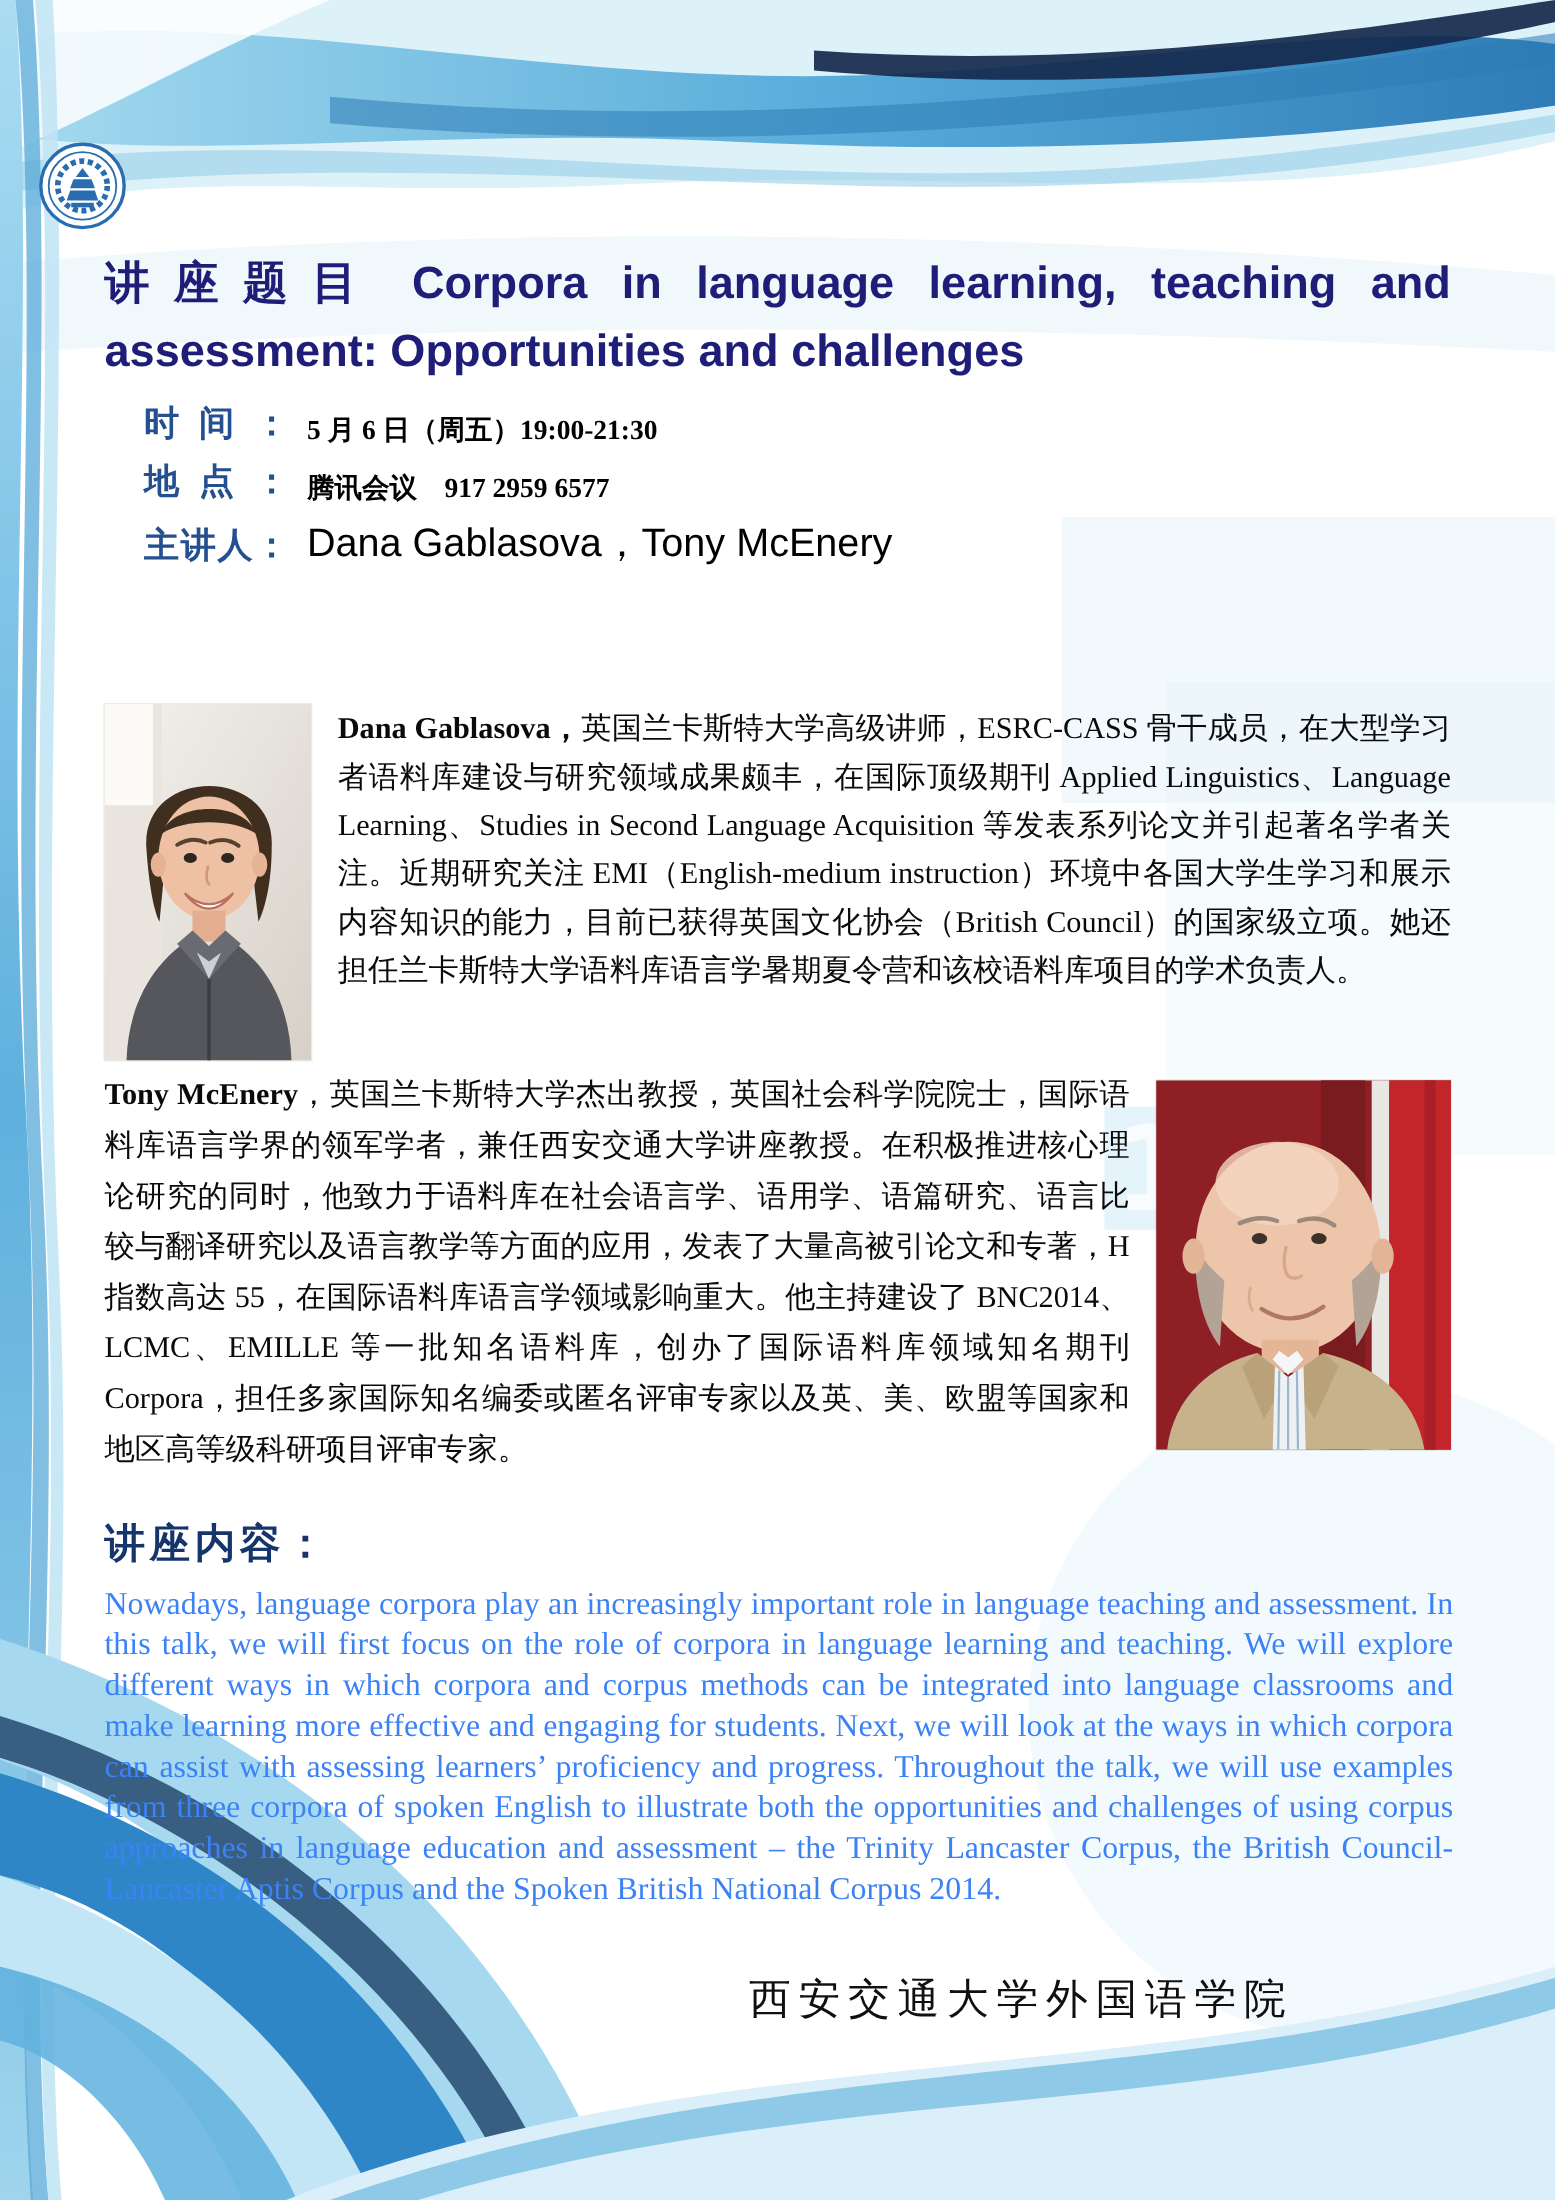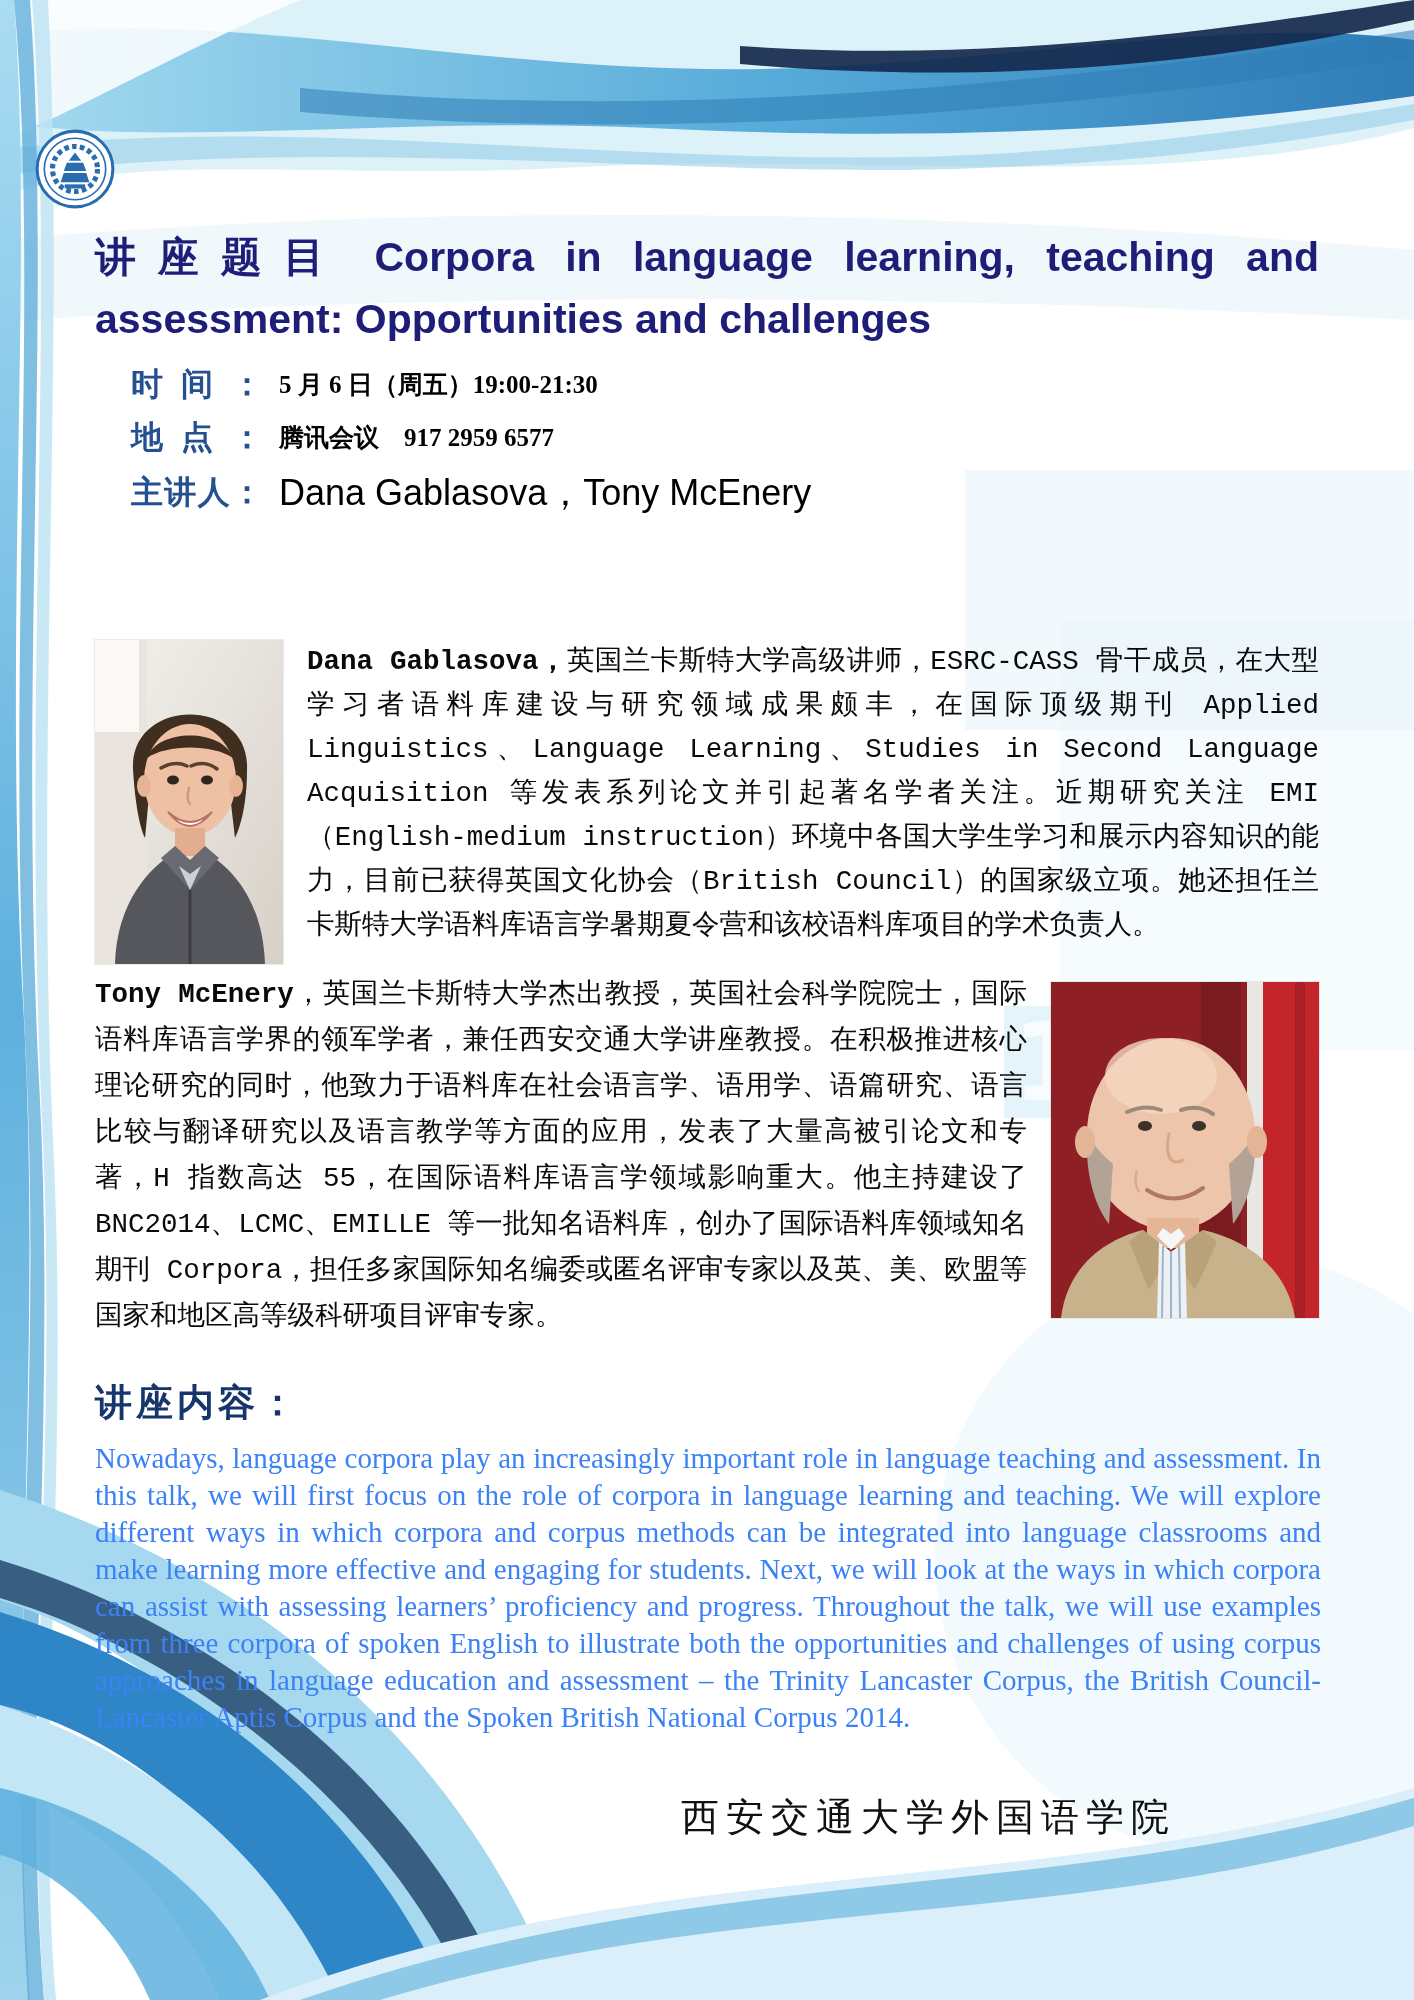--- a/index.html
+++ b/index.html
@@ -17,34 +17,34 @@
   .forum-session{font-size:33px;font-weight:500;margin-left:12px;}
   .forum-series{font-size:33px;font-weight:500;margin-left:20px;}
   .hdr-en{font-family:"Liberation Sans","DejaVu Sans",sans-serif;font-size:26px;color:#161616;margin-top:3px;letter-spacing:.3px;}
 
   
   .title-block{position:absolute;left:95px;top:226px;width:1224px;}
   .lecture-title{margin:0;font-family:"Liberation Sans","DejaVu Sans",sans-serif;font-weight:700;
                  font-size:41px;line-height:1.52;color:#1e1e78;text-align:justify;}
   .title-label{margin-right:28px;letter-spacing:2px;}
   .info-rows{margin-top:12px;padding-left:36px;}
-  .info-row{display:flex;align-items:center;margin-bottom:9px;}
+  .info-row{display:flex;align-items:flex-end;margin-bottom:9px;}
   .info-label{flex:none;width:132px;font-family:"DejaVu Serif","Liberation Serif",serif;font-weight:700;
               font-size:32px;color:#24508f;text-align:justify;text-align-last:justify;}
   .info-value{margin-left:16px;font-size:25px;color:#000;font-weight:600;}
   .value-sans{font-family:"Liberation Sans","DejaVu Sans",sans-serif;font-weight:400;font-size:36px;}
 
   
   .speaker{position:absolute;left:95px;width:1224px;display:flex;}
   .speaker-dana{top:640px;}
   .speaker-tony{top:972px;}
   .photo{flex:none;box-shadow:0 0 0 1px rgba(0,0,0,.08);}
   .photo-dana{width:188px;height:324px;margin-right:24px;}
   .photo-tony{width:268px;height:336px;margin-left:24px;margin-top:10px;}
-  .bio{flex:1;margin:0;font-size:27.5px;line-height:44px;text-align:justify;color:#0a0a0a;font-family:Liberation Mono, monospace;}
+  .bio{flex:1;margin:0;font-size:27.5px;line-height:44px;text-align:justify;color:#0a0a0a;}
   .speaker-tony .bio{line-height:46px;}
   .bio b{font-weight:700;}
 
   
   .content-block{position:absolute;left:95px;top:1378px;width:1226px;}
   .content-heading{margin:0;font-family:"DejaVu Serif","Liberation Serif",serif;font-size:37px;font-weight:700;
                    color:#16356b;letter-spacing:4px;}
   .content-body{margin:12px 0 0 0;font-size:29px;line-height:37px;text-align:justify;color:#3b82f6;}
 
   

